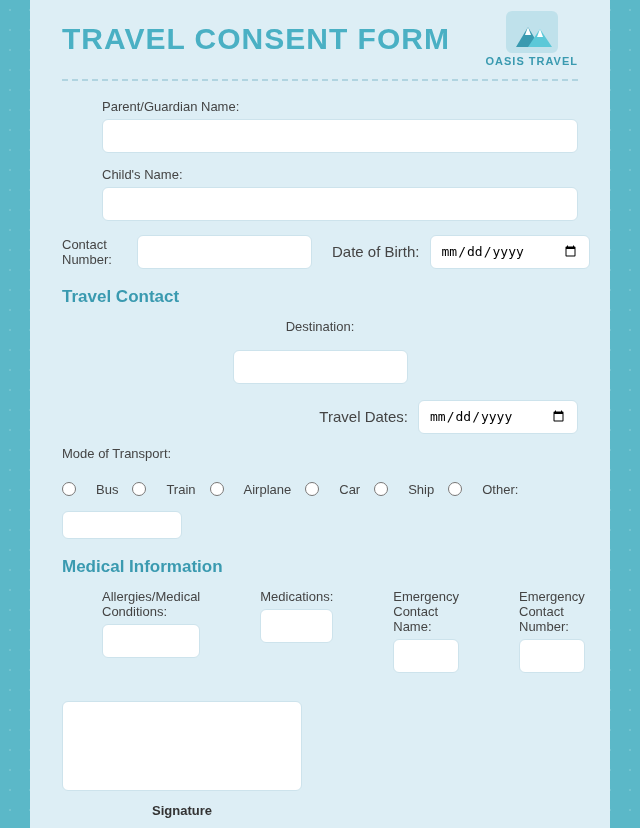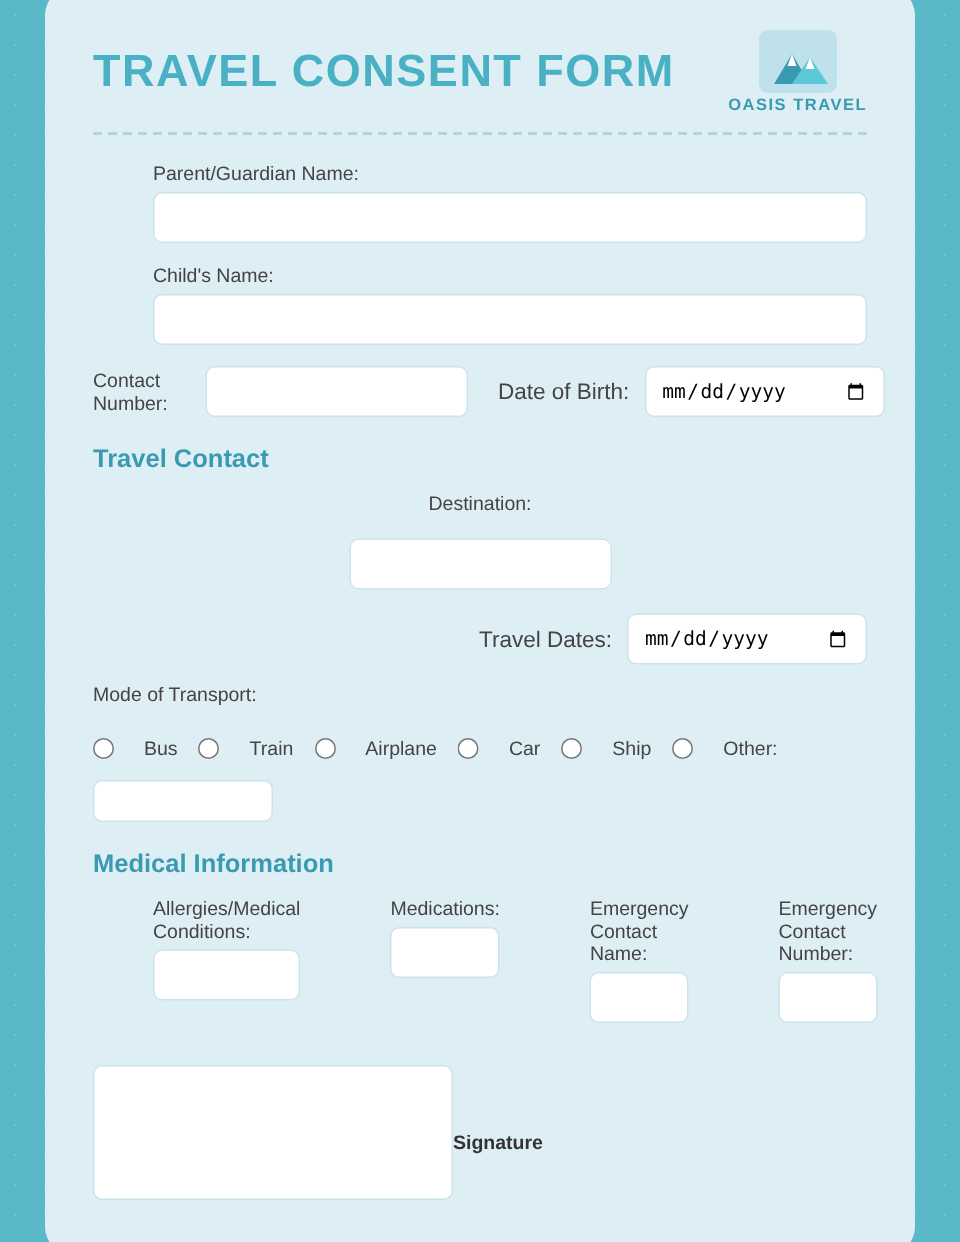--- a/index.html
+++ b/index.html
@@ -226,21 +226,21 @@
 
     .bottom-section {
       display: flex;
       gap: 20px;
       margin-top: 8px;
     }
 
     .signature-box {
       flex: 0 0 240px;
       display: flex;
-      flex-direction: row;
+      flex-direction: column;
       align-items: center;
     }
 
     .signature-area {
       width: 240px;
       height: 90px;
       background: #fff;
       border: 1.5px solid #cde3ec;
       border-radius: 6px;
       margin-bottom: 8px;

